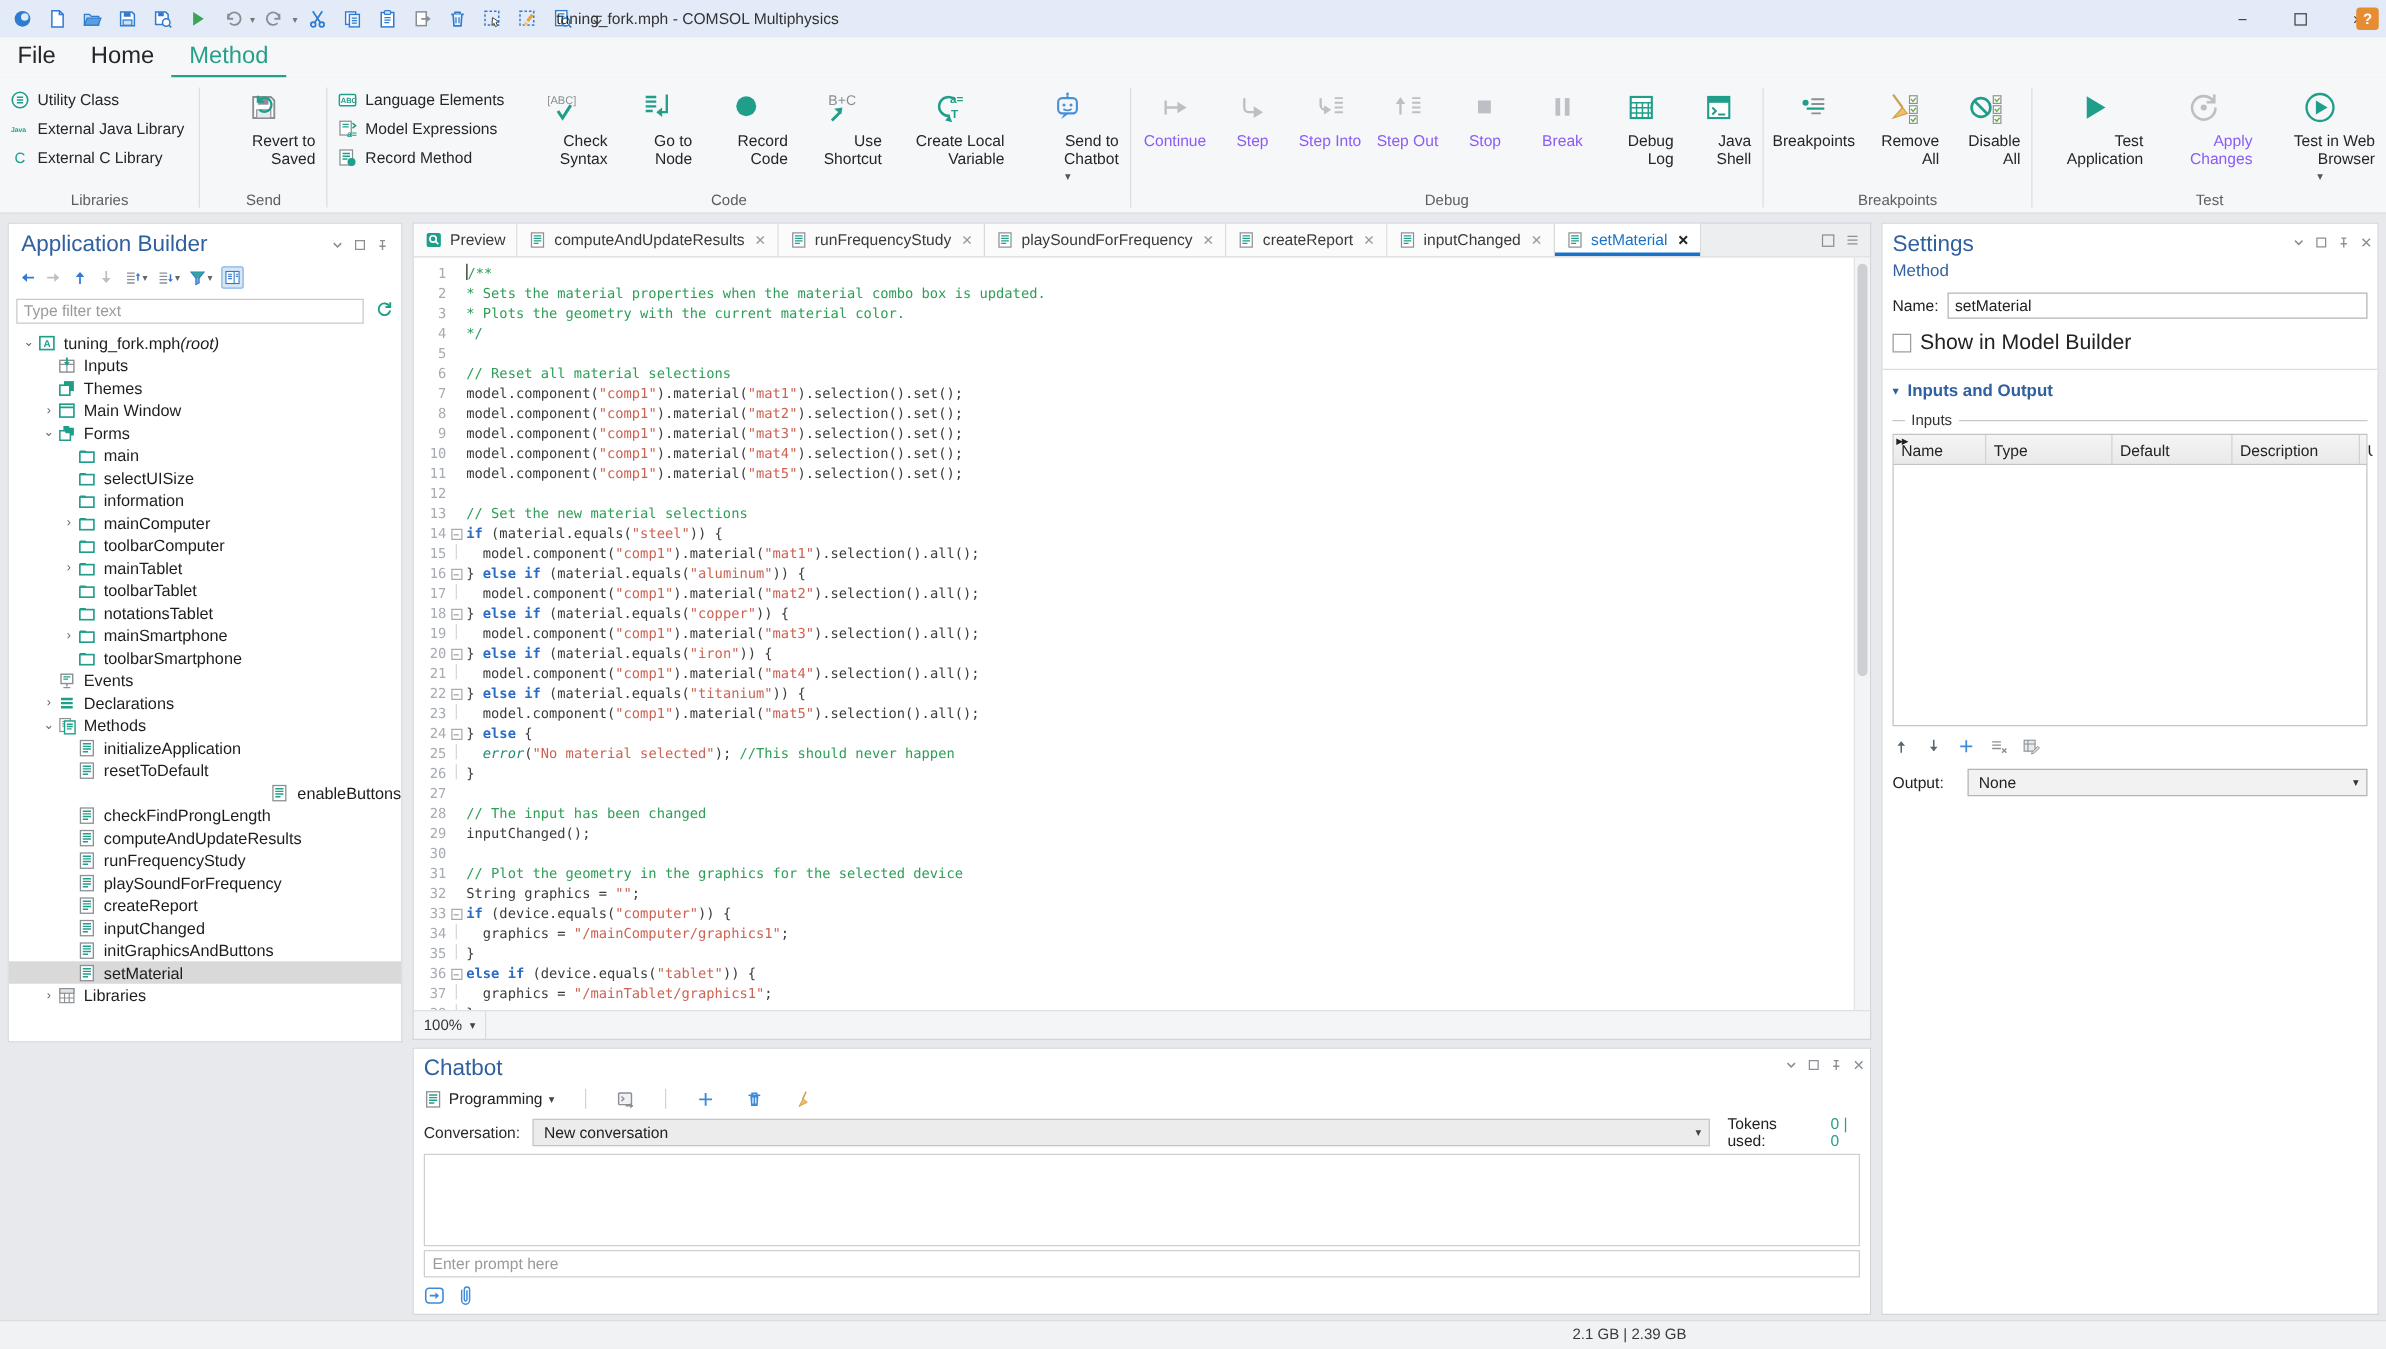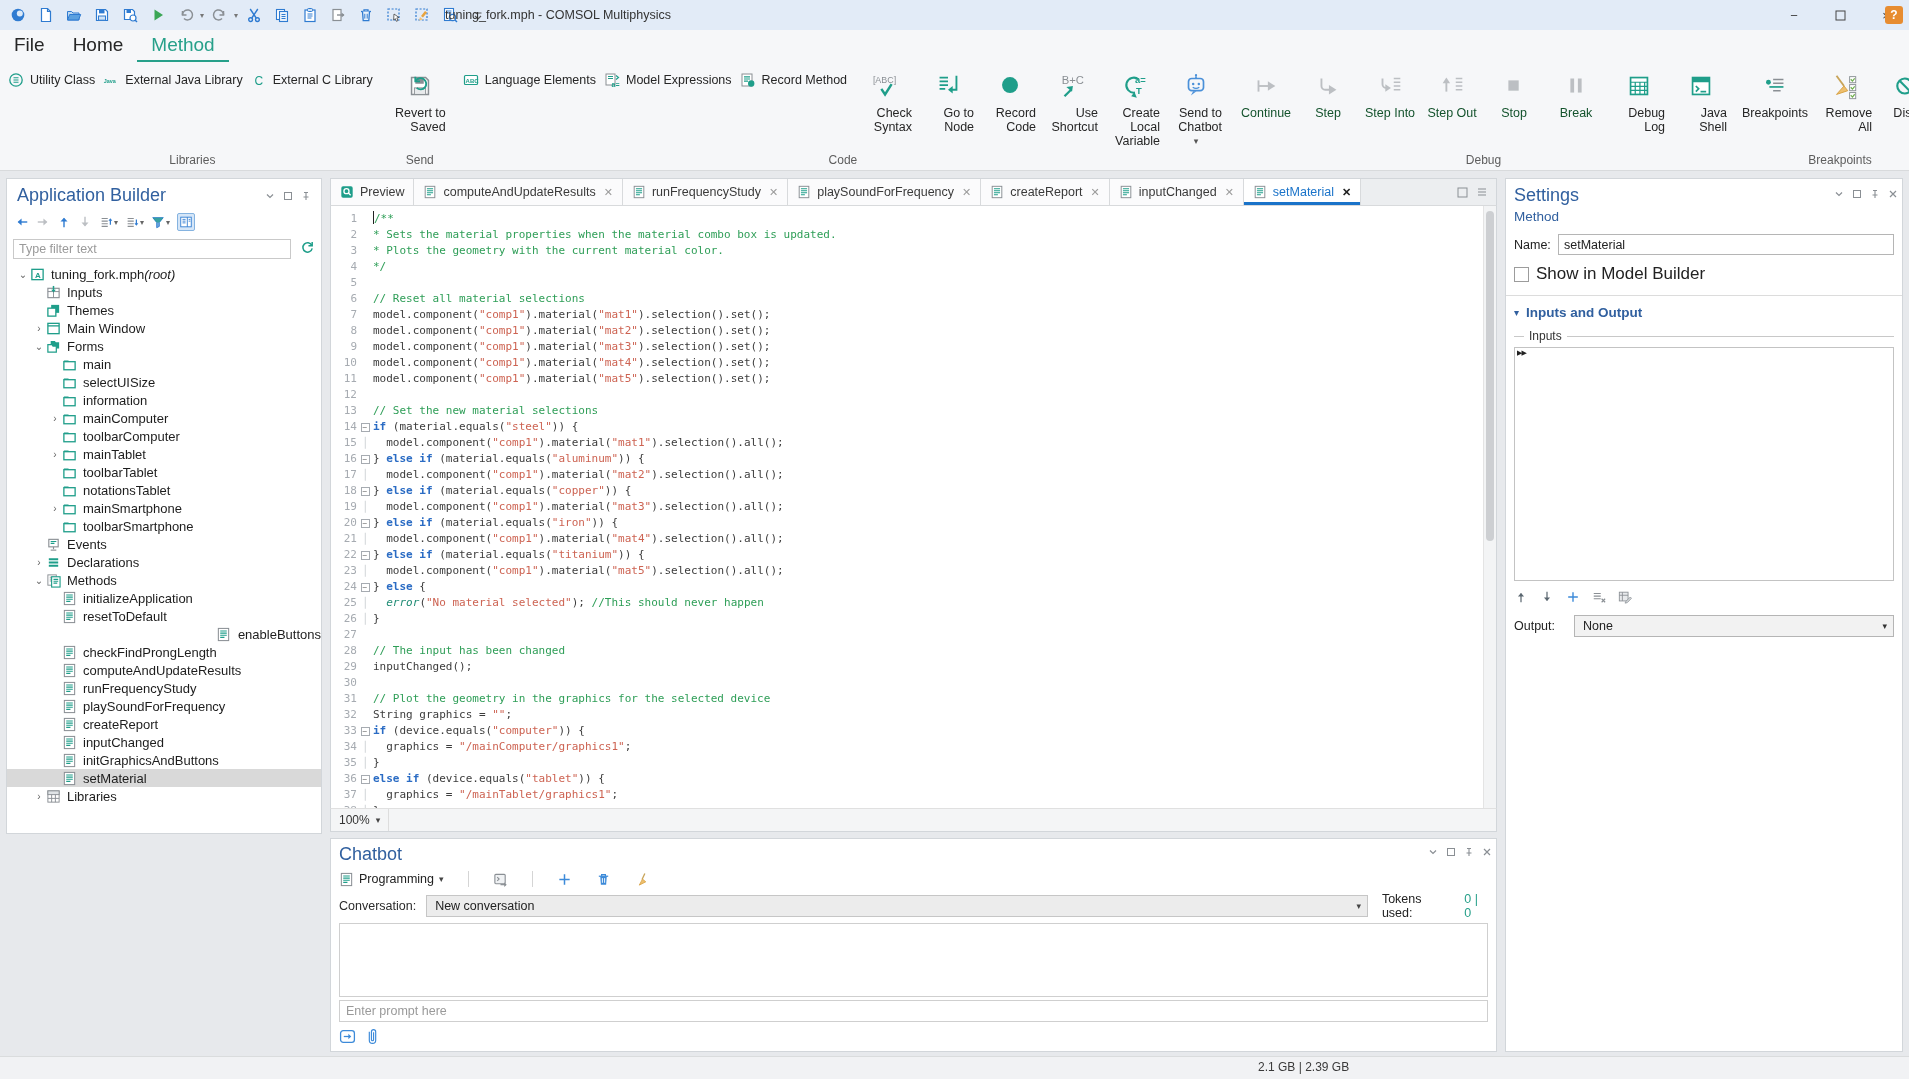--- a/index.html
+++ b/index.html
@@ -25,28 +25,28 @@
   .mtab.active{color:#27a08a;border-bottom-color:#27a08a;}
   #help-btn{position:absolute;right:6px;top:6px;width:18px;height:18px;background:#e78c30;color:#fff;
             border-radius:3px;font-size:12px;font-weight:bold;display:flex;align-items:center;justify-content:center;}
   
   #ribbon{position:absolute;left:0;top:62px;width:1909px;height:108px;background:#f6f7f9;
           border-bottom:1px solid #d8dadc;display:flex;align-items:stretch;}
   .rgroup{display:flex;flex-direction:column;padding:2px 4px 0 4px;}
   .ritems{flex:1;display:flex;align-items:flex-start;}
   .glabel{text-align:center;font-size:12px;color:#5d5d5d;padding:1px 0 3px;}
   .rdiv{width:1px;background:#dcdee0;margin:8px 0 4px 0;}
-  .rstack{display:flex;flex-direction:row;justify-content:flex-end;padding-top:4px;margin-right:4px;}
+  .rstack{display:flex;flex-direction:column;justify-content:flex-end;padding-top:4px;margin-right:4px;}
   .rsmall{display:flex;align-items:center;gap:6px;height:23px;font-size:12.5px;color:#262626;white-space:nowrap;padding:0 4px;}
   .rsmall svg{width:16px;height:16px}
   .rbtn{display:flex;flex-direction:column;align-items:center;justify-content:flex-start;
         min-width:52px;max-width:88px;padding:5px 5px 0 5px;font-size:12.5px;color:#262626;text-align:right;line-height:14px;}
   .rbtn .bico{height:34px;display:flex;align-items:center;justify-content:center;margin-bottom:3px;}
   .rbtn .bico svg{width:30px;height:30px}
-  .rbtn.disabled{color:#14532d;}
+  .rbtn.disabled{color:#8b5cf6;}
   .rbtn .dd{font-size:9px;color:#555;}
   
   .panel{position:absolute;background:#fff;border:1px solid #d2d6da;box-sizing:border-box;}
   .ptitle{font-size:18px;color:#31609f;}
   .pcontrols{position:absolute;display:flex;gap:8px;align-items:center;}
   .pcontrols svg{width:10px;height:10px}
   
   #app-builder{left:6px;top:178px;width:316px;height:656px;}
   #ab-title{position:absolute;left:10px;top:6px;}
   #ab-toolbar{position:absolute;left:8px;top:34px;display:flex;align-items:center;gap:7px;}
@@ -1270,20 +1270,27 @@
   </div>
   <div class="hdiv"></div>
   <div class="section-h">
     <span class="chev">▾</span>
     <span>Inputs and Output</span>
   </div>
   <div class="fieldset">
     <span class="leg">Inputs</span>
   </div>
   <div id="inputs-table">
+    <div id="it-head">
+        <div class="itcell" style="width: 74px; flex: 0 0 auto;">Name</div>
+        <div class="itcell" style="width: 101px; flex: 0 0 auto;">Type</div>
+        <div class="itcell" style="width: 96px; flex: 0 0 auto;">Default</div>
+        <div class="itcell" style="width: 102px; flex: 0 0 auto;">Description</div>
+        <div class="itcell" style="flex: 1 1 0%; border-right: none;">Ur</div>
+      </div>
     <div id="it-marker">▶▶</div>
   </div>
   <div id="table-tools">
     <span class="ic">
         <svg viewBox="0 0 16 16">
           <path d="M8 14V4" stroke="#5b6770" stroke-width="1.4"></path>
           <path d="M4.5 7.5L8 3.5l3.5 4z" fill="#5b6770"></path>
         </svg>
       </span>
     <span class="ic">

